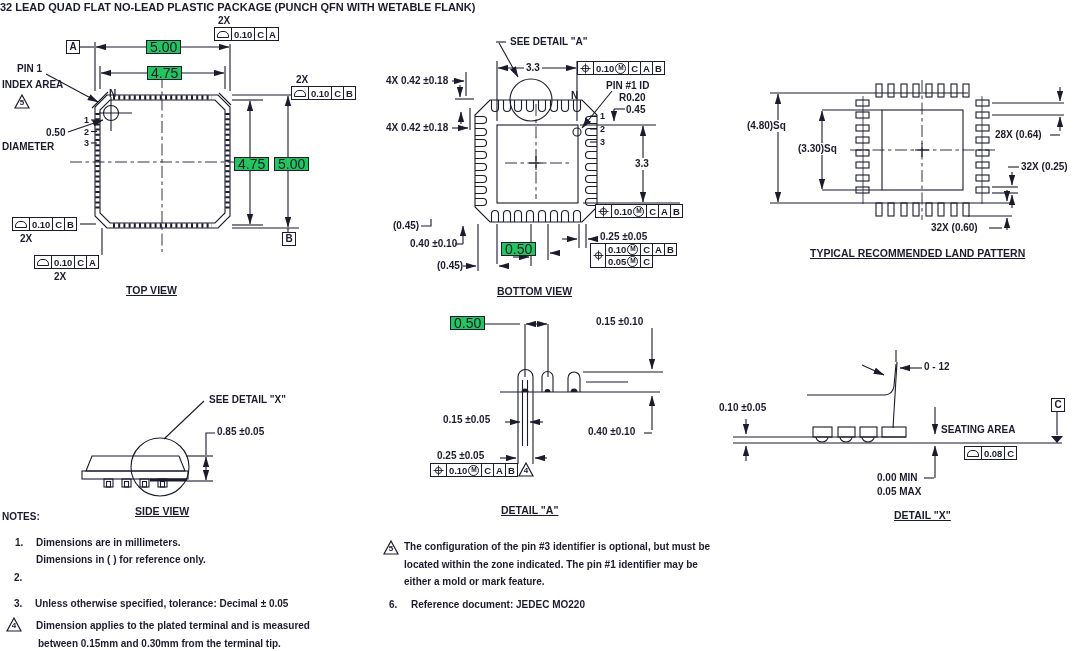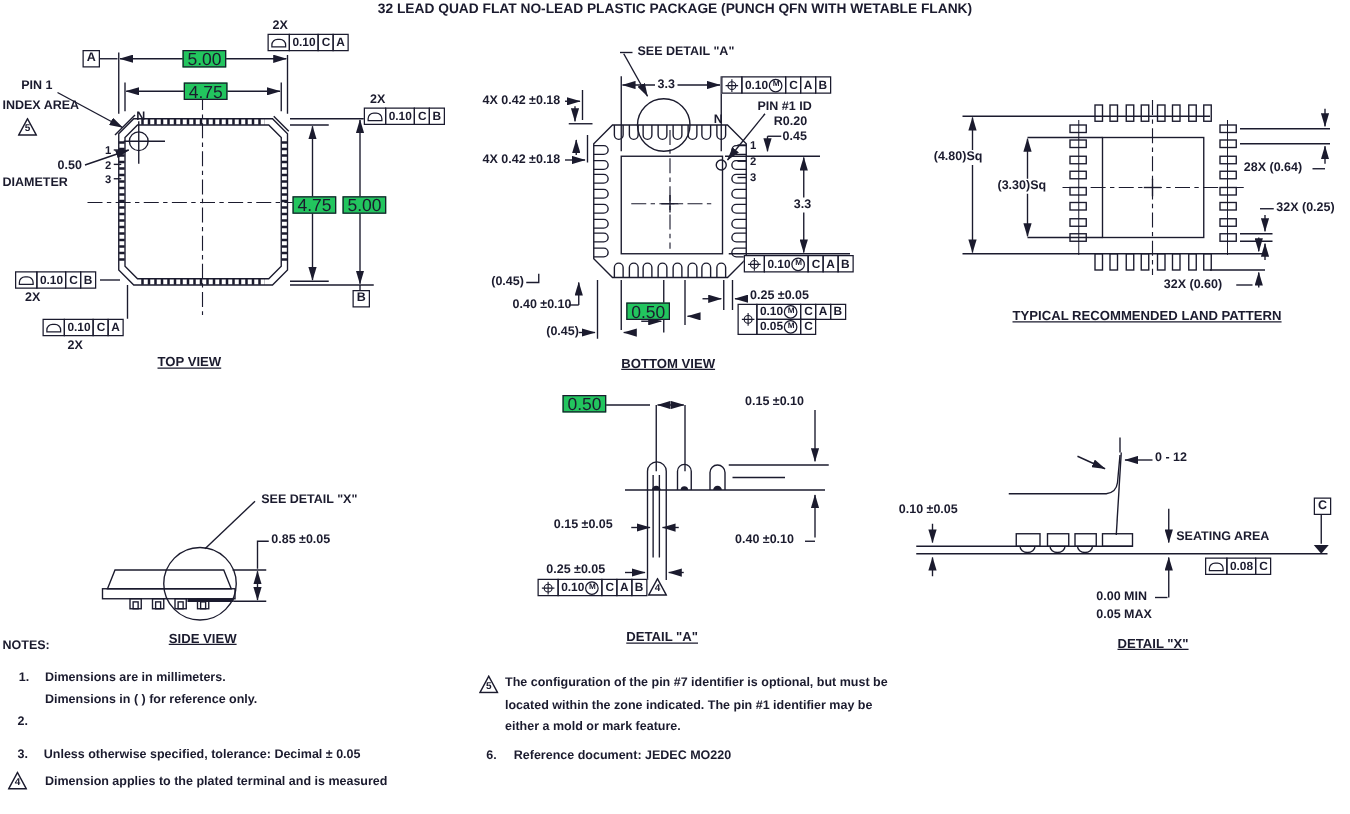--- a/index.html
+++ b/index.html
@@ -6,21 +6,21 @@
   .stage{position:relative;width:1080px;height:651px;background:#fff;
          font-family:"Liberation Sans",sans-serif;color:#1b1b2e;overflow:hidden}
   svg.art{position:absolute;left:0;top:0;stroke:#1b1b2e;fill:none;stroke-width:1.1}
   svg.art .tk{stroke-width:4.5;stroke-dasharray:2 3.2}
   svg.art .cl{stroke-dasharray:12 3.5 3.5 3.5;stroke-width:0.9}
   svg.art .fill{fill:#1b1b2e;stroke:none}
   .lb{position:absolute;font-size:10px;font-weight:700;white-space:nowrap;line-height:12px}
   .sm{font-size:9px;line-height:10px}
   .bg{background:#fff;padding:0 2px}
   .cap{text-decoration:underline;font-size:10.5px}
-  .ttl{position:absolute;left:0;right:0;top:1px;text-align:center;font-size:11px;font-weight:700}
+  .ttl{position:absolute;left:0;right:0;top:1px;text-align:left;font-size:11px;font-weight:700}
   .bdim{position:absolute;border:1.2px solid #1b1b2e;background:#22c55e;font-weight:400;
         font-size:14px;line-height:12px;padding:0 3px;white-space:nowrap}
   .dbox{position:absolute;border:1.2px solid #1b1b2e;background:#fff;width:12px;height:12px;
         line-height:12px;text-align:center;font-weight:700;font-size:10px}
   .fcf{position:absolute;display:flex;background:#fff;height:14px}
   .fcf .c,.fcf2 .c{display:flex;align-items:center;justify-content:center;border:1.1px solid #1b1b2e;
         padding:0 2px;font-size:9.5px;font-weight:700;margin-left:-1.1px;height:14px;
         box-sizing:border-box;white-space:nowrap}
   .fcf .c:first-child{margin-left:0}
   .ps{width:10px;height:5px;border:1.1px solid #1b1b2e;border-radius:5px 5px 0 0;display:inline-block}
@@ -509,25 +509,26 @@
 <span class="lb" style="left:14px;top:572px">2.</span>
 <span class="lb" style="left:14px;top:598px">3.</span>
 <span class="lb" style="left:35px;top:598px">Unless otherwise specified, tolerance: Decimal ± 0.05</span>
 <span class="tri" style="left:6px;top:617px">
   <svg viewBox="0 0 16 15">
         <path d="M8,1 L15,14 H1 Z"></path>
       </svg>
       <i>4</i>
 </span>
 <span class="lb" style="left:36px;top:620px">Dimension applies to the plated terminal and is measured</span>
+<span class="lb" style="left:38px;top:638px">between 0.15mm and 0.30mm from the terminal tip.</span>
 <span class="tri" style="left:383px;top:540px">
   <svg viewBox="0 0 16 15">
         <path d="M8,1 L15,14 H1 Z"></path>
       </svg>
       <i>5</i>
 </span>
-<span class="lb" style="left:404px;top:541px">The configuration of the pin #7 identifier is optional, but must be</span>
+<span class="lb" style="left:404px;top:541px">The configuration of the pin #3 identifier is optional, but must be</span>
 <span class="lb" style="left:404px;top:559px">located within the zone indicated. The pin #1 identifier may be</span>
 <span class="lb" style="left:404px;top:576px">either a mold or mark feature.</span>
 <span class="lb" style="left:389px;top:599px">6.</span>
 <span class="lb" style="left:411px;top:599px">Reference document: JEDEC MO220</span>
 
 </div>
 
 </body></html>

